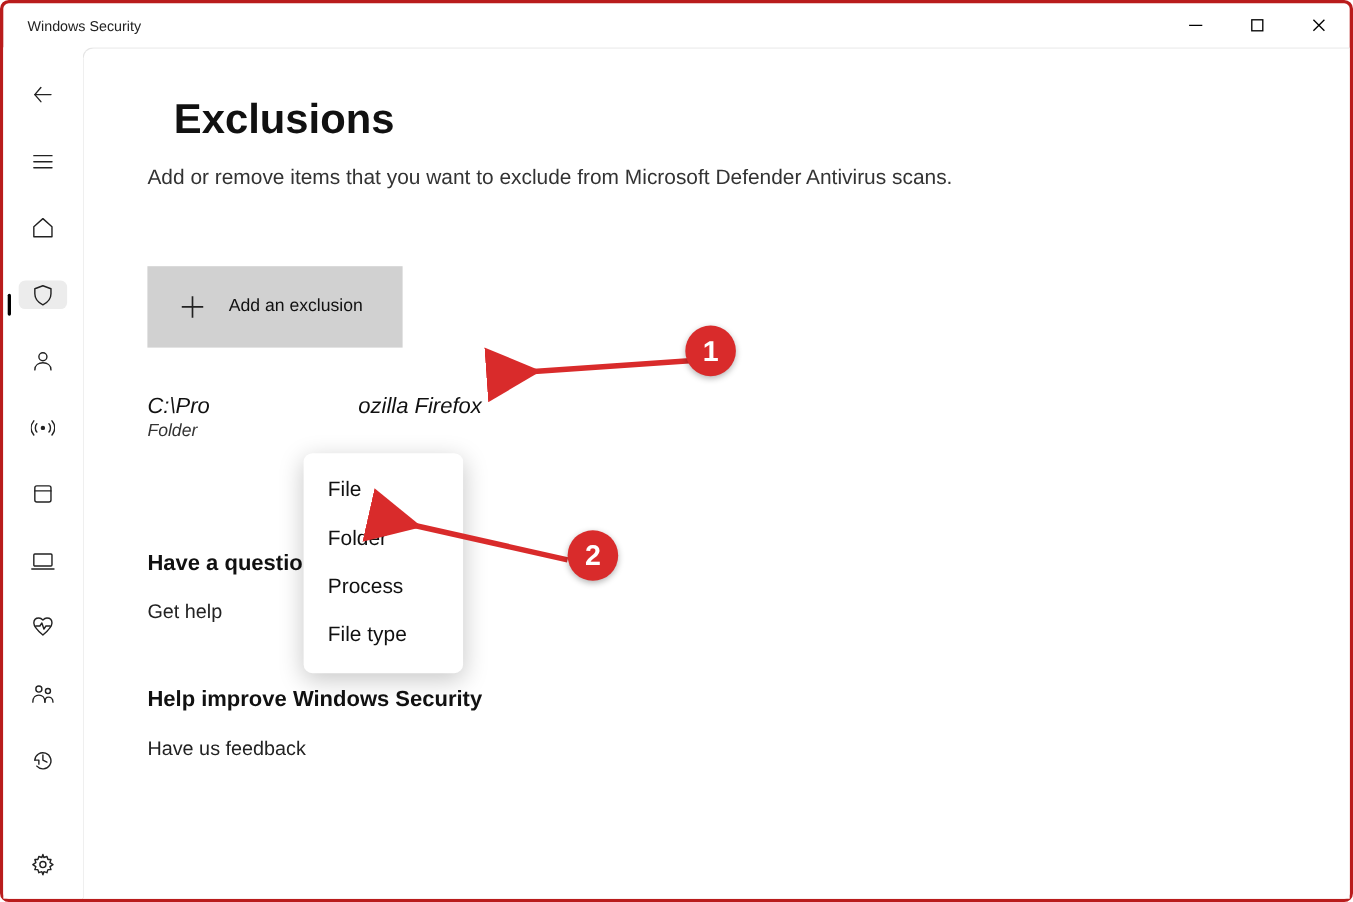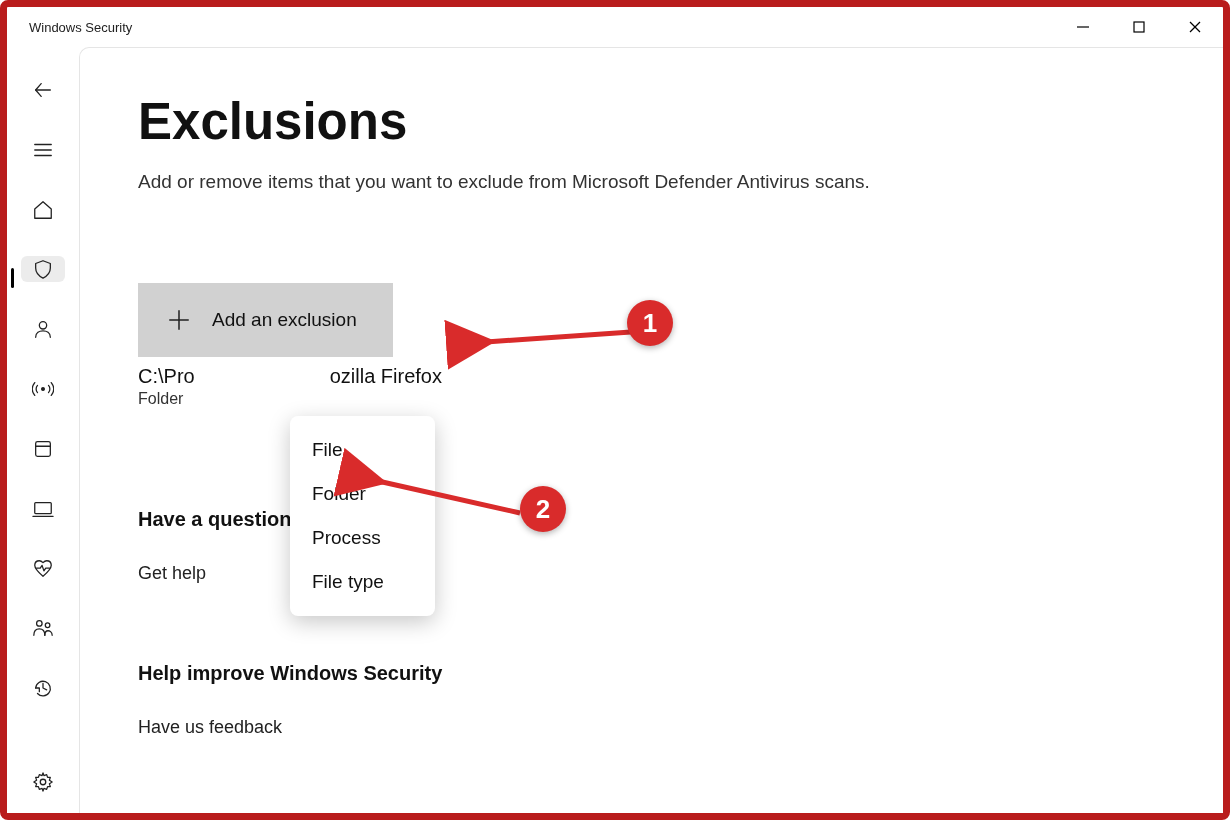--- a/index.html
+++ b/index.html
@@ -1,44 +1,44 @@
 <!DOCTYPE html>
 <html><head>
 <meta charset="utf-8">
 <style>
   * { box-sizing: border-box; margin: 0; padding: 0; }
   html, body { width: 1230px; height: 820px; font-family: "Segoe UI", Arial, sans-serif; background:#fff; overflow:hidden; }
-  .window { width:1230px; height:820px; border:7px solid #b91c1c; border-radius:8px; position:relative; background:#fff; }
+  .window { width:1230px; height:820px; border:3px solid #b91c1c; border-radius:8px; position:relative; background:#fff; }
   
   .titlebar { height:40px; display:flex; align-items:center; padding-left:22px; font-size:13px; color:#222; }
   .win-controls { position:absolute; top:0; right:0; height:40px; display:flex; }
   .win-btn { width:56px; height:40px; display:flex; align-items:center; justify-content:center; cursor:pointer; }
   .win-btn svg { width:14px; height:14px; stroke:#000; stroke-width:1.2; fill:none; }
   
   .body { position:absolute; top:40px; left:0; right:0; bottom:0; display:flex; }
   
   .sidebar { width:72px; height:100%; background:#fff; display:flex; flex-direction:column; align-items:center; padding-top:30px; gap:34px; }
   .side-btn { width:44px; height:44px; border-radius:6px; display:flex; align-items:center; justify-content:center; cursor:pointer; position:relative; }
   .side-btn.selected { background:#ececec; }
   .side-btn.selected::before { content:""; position:absolute; left:-10px; top:12px; width:3px; height:20px; background:#000; border-radius:2px; }
   .side-btn svg { width:22px; height:22px; stroke:#222; stroke-width:1.4; fill:none; stroke-linecap:round; stroke-linejoin:round; }
   .sidebar-spacer { flex:1; }
   
   .panel { flex:1; border-top-left-radius:10px; border:1px solid #e5e5e5; border-right:none; border-bottom:none; background:#fff; position:relative; padding:44px 58px 30px 58px; }
-  .page-title { font-size:51px; font-weight:600; color:#111; margin-bottom:20px; }
-  .page-desc { font-size:19px; color:#333; margin-bottom:90px; }
-  .add-btn { display:inline-flex; align-items:center; gap:20px; padding:0 36px 0 28px; height:74px; background:#d1d1d1; font-size:19px; color:#111; cursor:pointer; border:none; }
+  .page-title { font-size:38px; font-weight:600; color:#111; margin-bottom:20px;margin-left:24px; }
+  .page-desc { font-size:19px; color:#333; margin-bottom:69px; }
+  .add-btn { display:inline-flex; align-items:center; gap:20px; padding:0 36px 0 28px; height:74px; background:#d1d1d1; font-size:16px; color:#111; cursor:pointer; border:none; }
   .add-btn .plus-icon { width:26px; height:26px; }
-  .exclusion-row { margin-top:8px; }
+  .exclusion-row { margin-top:42px;font-style:italic; }
   .exclusion-path { font-size:20px; color:#111; }
   .exclusion-type { font-size:16px; color:#333; margin-top:2px; }
   .section-head { font-size:20px; font-weight:600; color:#111; margin-top:100px; }
-  .link { font-size:18px; color:#222; margin-top:32px; cursor:pointer; display:inline-block; }
-  
-  .dropdown { position:absolute; left:210px; top:368px; width:145px; background:#fff; border-radius:8px; box-shadow:0 6px 22px rgba(0,0,0,.22); padding:12px 0; }
+  .link { font-size:18px; color:#222; margin-top:22px; cursor:pointer; display:inline-block; }
+  
+  .dropdown { position:absolute; left:200px; top:368px; width:145px; background:#fff; border-radius:8px; box-shadow:0 6px 22px rgba(0,0,0,.22); padding:12px 0; }
   .dropdown-item { padding:11px 22px; font-size:19px; color:#111; cursor:pointer; }
   
   .callout { position:absolute; width:46px; height:46px; border-radius:50%; background:#d92b2b; color:#fff; font-size:26px; font-weight:600; display:flex; align-items:center; justify-content:center; box-shadow:0 2px 6px rgba(0,0,0,.3); }
   .arrow { position:absolute; overflow:visible; }
 </style>
 </head>
 <body>
 
 <div class="window">
 
@@ -162,21 +162,21 @@
       <div class="exclusion-row">
         <div class="exclusion-path">
           <span>C:\Pro</span><span style="display:inline-block;width:135px;"></span><span>ozilla Firefox</span>
         </div>
         <div class="exclusion-type">Folder</div>
       </div>
 
       <h2 class="section-head">Have a question?</h2>
       <span class="link">Get help</span>
 
-      <h2 class="section-head" style="margin-top:78px;">Help improve Windows Security</h2>
+      <h2 class="section-head" style="margin-top:58px;">Help improve Windows Security</h2>
       <span class="link">Have us feedback</span>
 
       
       <div class="dropdown">
         <div class="dropdown-item">File</div>
         <div class="dropdown-item">Folder</div>
         <div class="dropdown-item">Process</div>
         <div class="dropdown-item">File type</div>
       </div>
 

